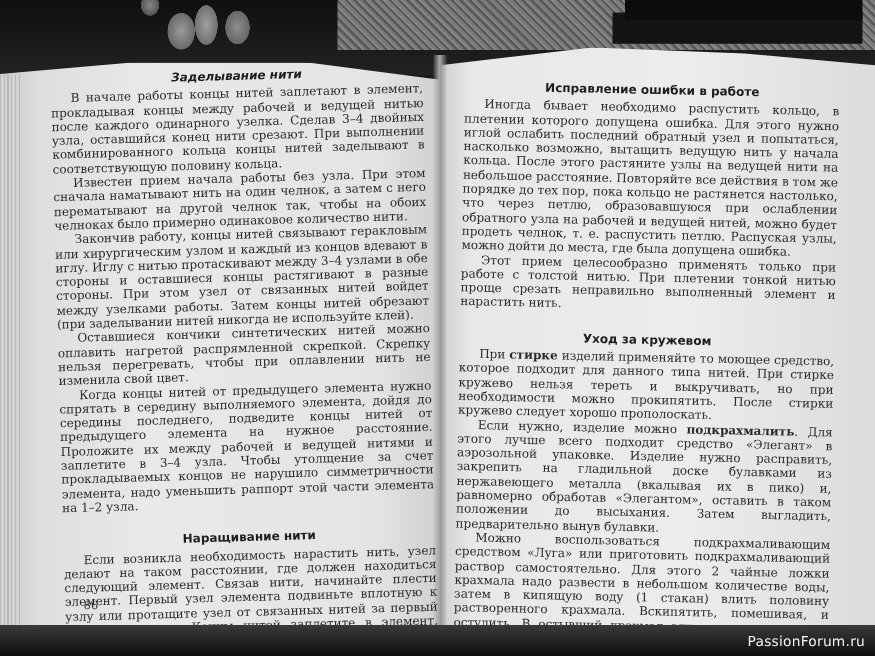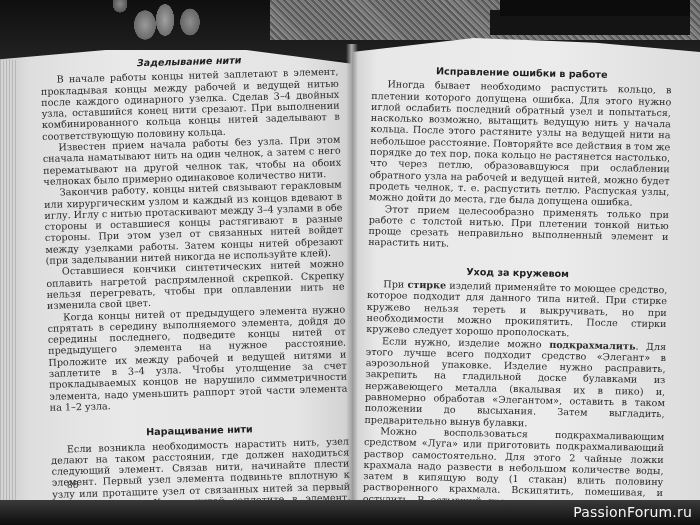--- a/index.html
+++ b/index.html
@@ -71,21 +71,21 @@
   .spacer { height: 14px; }
   b { font-weight: bold; }
 
   .page-number {
     position: absolute; font-family: "DejaVu Serif", serif; font-size: 9px; color: #333; margin-left: 45px;
   }
   .pn-left { left: 22px; top: 480px; }
   .pn-right { left: 676px; top: 493px; }
   .watermark {
     position: absolute; right: 8px; bottom: 5px; font-family: "DejaVu Sans", sans-serif;
-    font-size: 14px; color: #f4f4f4; letter-spacing: 0.2px;
+    font-size: 11px; color: #f4f4f4; letter-spacing: 0.2px;
   }
 </style>
 </head>
 <body>
 
 <div class="bg-top"></div>
 <div class="bg-rug-right"></div>
 <div class="bg-rug-dark2"></div>
 <div class="bg-rug-dark"></div>
 

